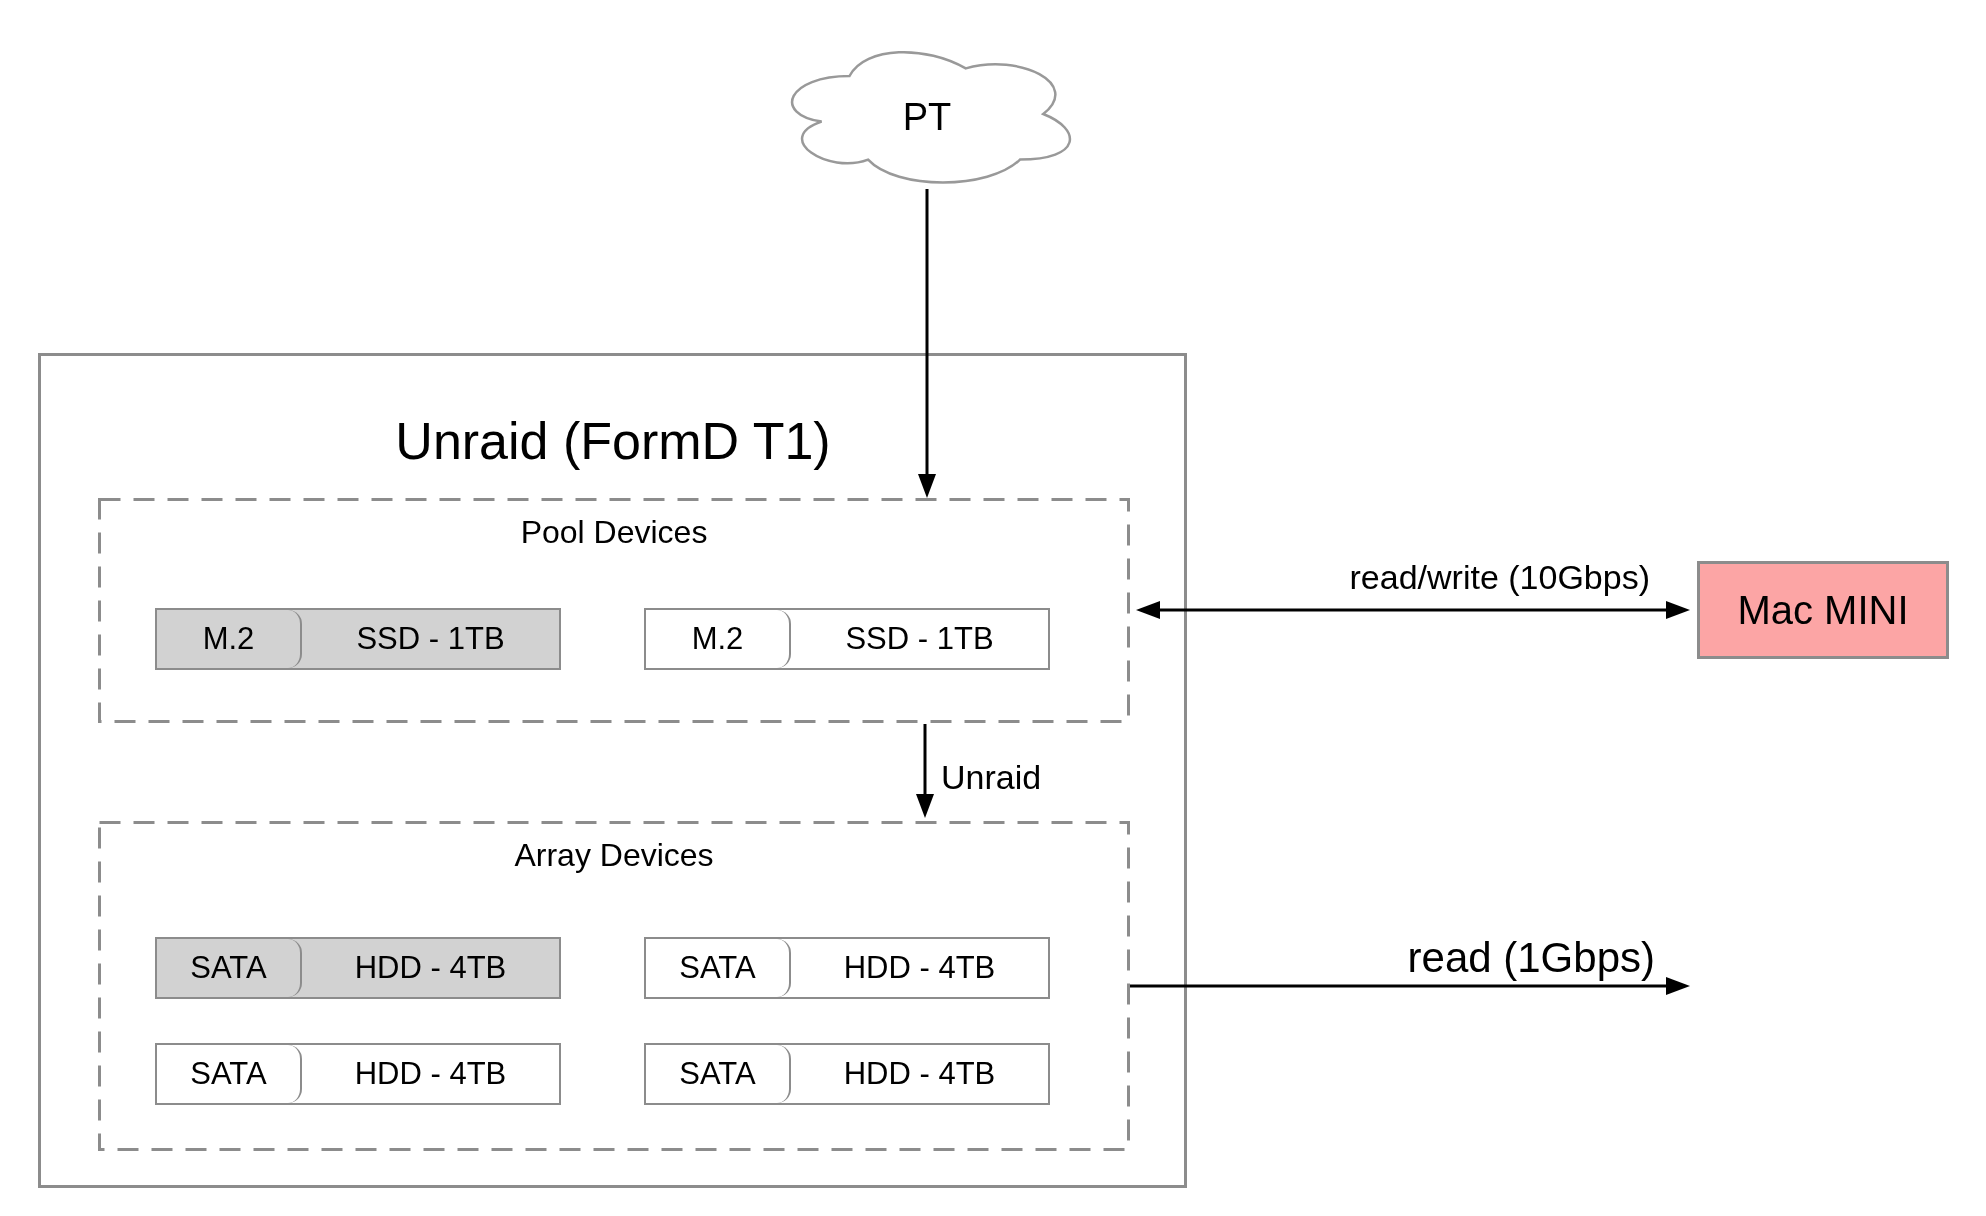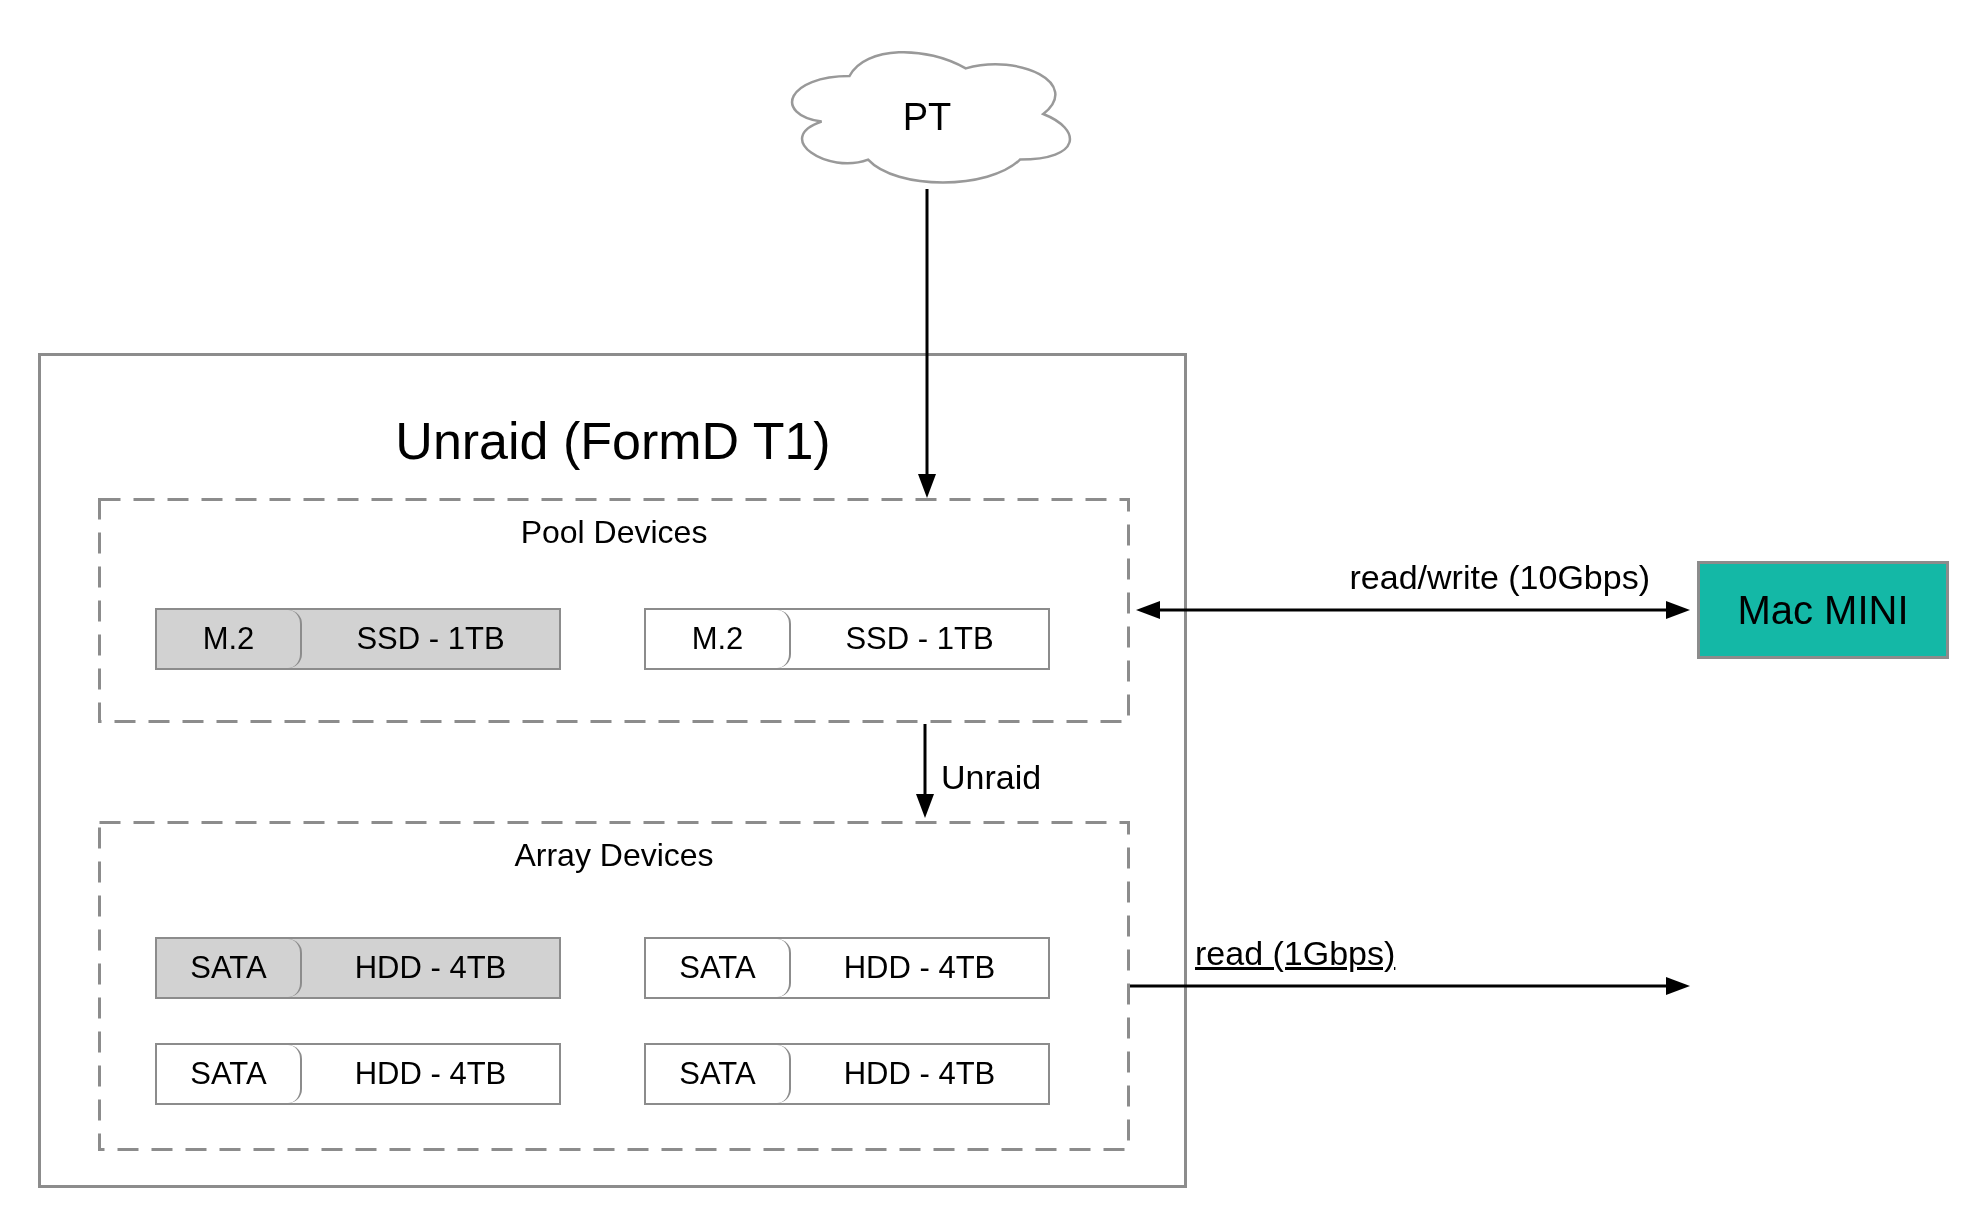--- a/index.html
+++ b/index.html
@@ -22,21 +22,21 @@
   .dashed-rect        { fill: none; stroke: var(--box-border-gray, #8c8c8c); stroke-width: 3px; stroke-dasharray: 21 13; }
   .conn-line          { stroke: var(--connector-black, #000000); stroke-width: 3px; fill: none; }
   .conn-head          { fill: var(--connector-black, #000000); stroke: none; }
 
   .txt { position: absolute; z-index: 2; white-space: nowrap; }
 
   .pt-label      { left: 827px; top: 88px;  width: 200px; text-align: center; font-size: 38px; }
   .unraid-title  { left: 40px;  top: 364px; width: 1146px; text-align: center; font-size: 52px; margin-top: 39px; }
   .mover-label   { left: 941px; top: 750px; font-size: 34px; }
   .rw-label      { left: 1190px; top: 550px; width: 460px; text-align: right; font-size: 34px; }
-  .read-label    { left: 1195px; top: 926px; width: 460px; text-align: left; font-size: 34px; text-decoration: underline; }
+  .read-label    { left: 1195px; top: 926px; width: 460px; text-align: right; font-size: 42px; }
 
   .section { position: absolute; z-index: 2; }
   .section-pool  { left: 98px; top: 490px; width: 1032px; height: 225px; }
   .section-array { left: 98px; top: 813px; width: 1032px; height: 330px; }
   .section-title { width: 100%; text-align: center; padding-top: 16px; font-size: 32px; font-weight: normal; }
 
   .drive {
     position: absolute;
     width: 406px; height: 62px;
     background: #ffffff;
@@ -55,21 +55,21 @@
   .pool-drive-2  { left: 546px; top: 110px; }
   .array-drive-1 { left: 57px;  top: 116px; }
   .array-drive-2 { left: 546px; top: 116px; }
   .array-drive-3 { left: 57px;  top: 222px; }
   .array-drive-4 { left: 546px; top: 222px; }
 
   .client-box {
     position: absolute; z-index: 2;
     width: 252px;
     border: 3px solid var(--box-border-gray, #8c8c8c);
-    background: #14b8a6;
+    background: #fca5a5;
     display: flex; align-items: center; justify-content: center;
     font-size: 40px;
   }
   .client-mac { left: 1697px; top: 553px; height: 98px; }
   .client-atv { left: 1697px; top: 933px; height: 96px; }
 </style>
 </head>
 <body>
 
 <div class="canvas">

